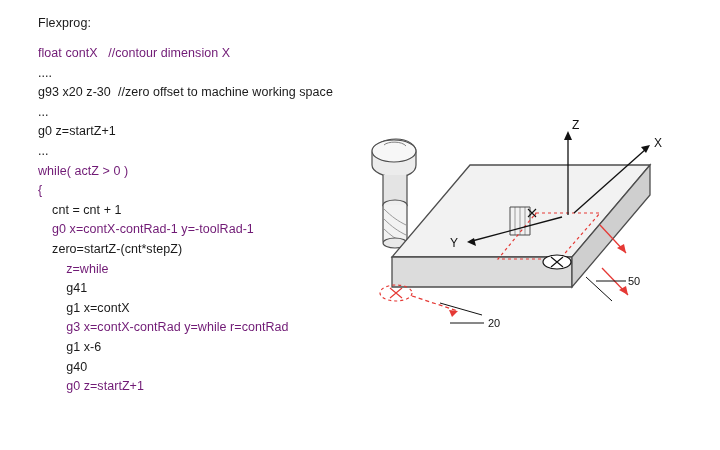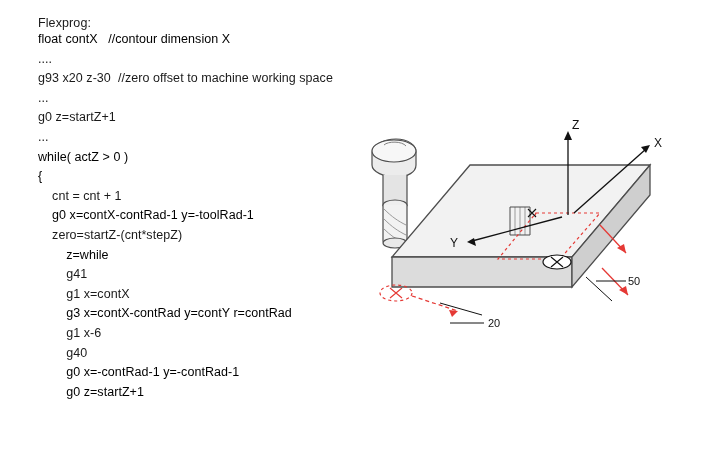--- a/index.html
+++ b/index.html
@@ -22,30 +22,31 @@
   
   .code-panel {
     position: absolute;
     left: 38px;
     top: 16px;
     width: 380px;
   }
   .code-title {
     font-size: 12.5px;
     color: #1a1a1a;
+    margin-bottom: 14px;
     letter-spacing: 0.1px;
   }
   .code-line {
     font-size: 12.5px;
     line-height: 19.6px;
     white-space: pre;
     color: #1a1a1a;
     letter-spacing: 0.05px;
   }
-  .c-green { color: #000000; }
+  .c-green { color: #701a75; }
   .c-black { color: #1a1a1a; }
 
   
   .figure {
     position: absolute;
     left: 350px;
     top: 105px;
     width: 360px;
     height: 275px;
   }
@@ -76,24 +77,23 @@
         <div class="code-line"><span class="c-black">g0 z=startZ+1</span></div>
         <div class="code-line"><span class="c-black">...</span></div>
         <div class="code-line"><span class="c-green">while( actZ &gt; 0 )</span></div>
         <div class="code-line"><span class="c-green">{</span></div>
         <div class="code-line"><span class="c-black">    cnt = cnt + 1</span></div>
         <div class="code-line"><span class="c-green">    g0 x=contX-contRad-1 y=-toolRad-1</span></div>
         <div class="code-line"><span class="c-black">    zero=startZ-(cnt*stepZ)</span></div>
         <div class="code-line"><span class="c-green">        z=while</span></div>
         <div class="code-line"><span class="c-black">        g41</span></div>
         <div class="code-line"><span class="c-black">        g1 x=contX</span></div>
-        <div class="code-line"><span class="c-green">        g3 x=contX-contRad y=contY r=contRad</span></div>
+        <div class="code-line"><span class="c-green">        g3 x=contX-contRad y=while r=contRad</span></div>
         <div class="code-line"><span class="c-black">        g1 x-6</span></div>
         <div class="code-line"><span class="c-black">        g40</span></div>
-        <div class="code-line"><span class="c-green">        g0 x=-contRad-1 y=-contRad-1</span></div>
         <div class="code-line"><span class="c-green">        g0 z=startZ+1</span></div>
       </div>
   </div>
 
   <div class="figure">
     <svg width="360" height="275" viewBox="0 0 360 275" xmlns="http://www.w3.org/2000/svg">
 
       <g>
 
         <path d="M22 48 C22 40, 34 34, 46 34 C58 34, 66 40, 66 47 L66 60 C66 67, 58 72, 46 72 C34 72, 22 67, 22 60 Z" fill="#ececec" stroke="#4d4d4d" stroke-width="1.2"></path>

